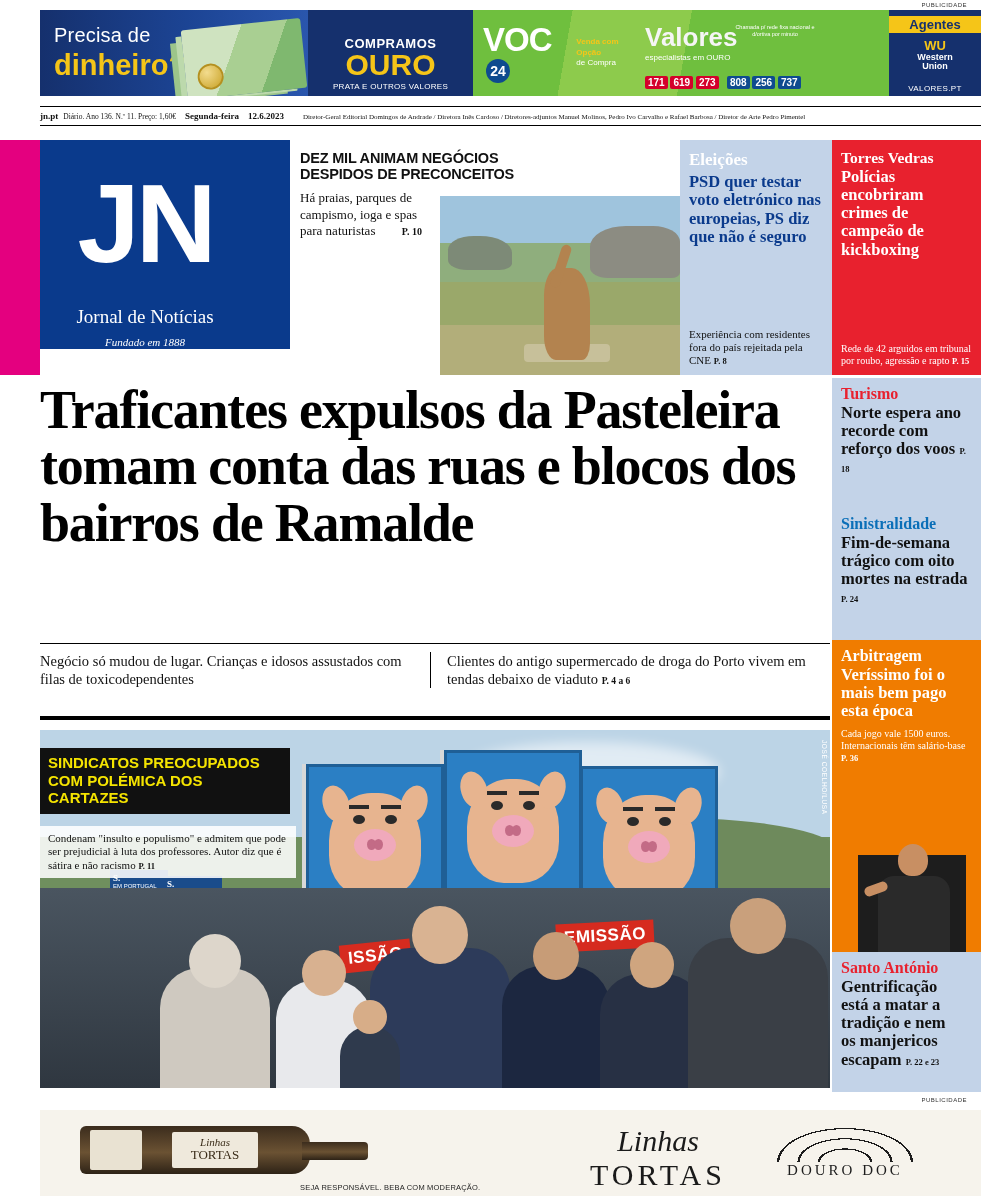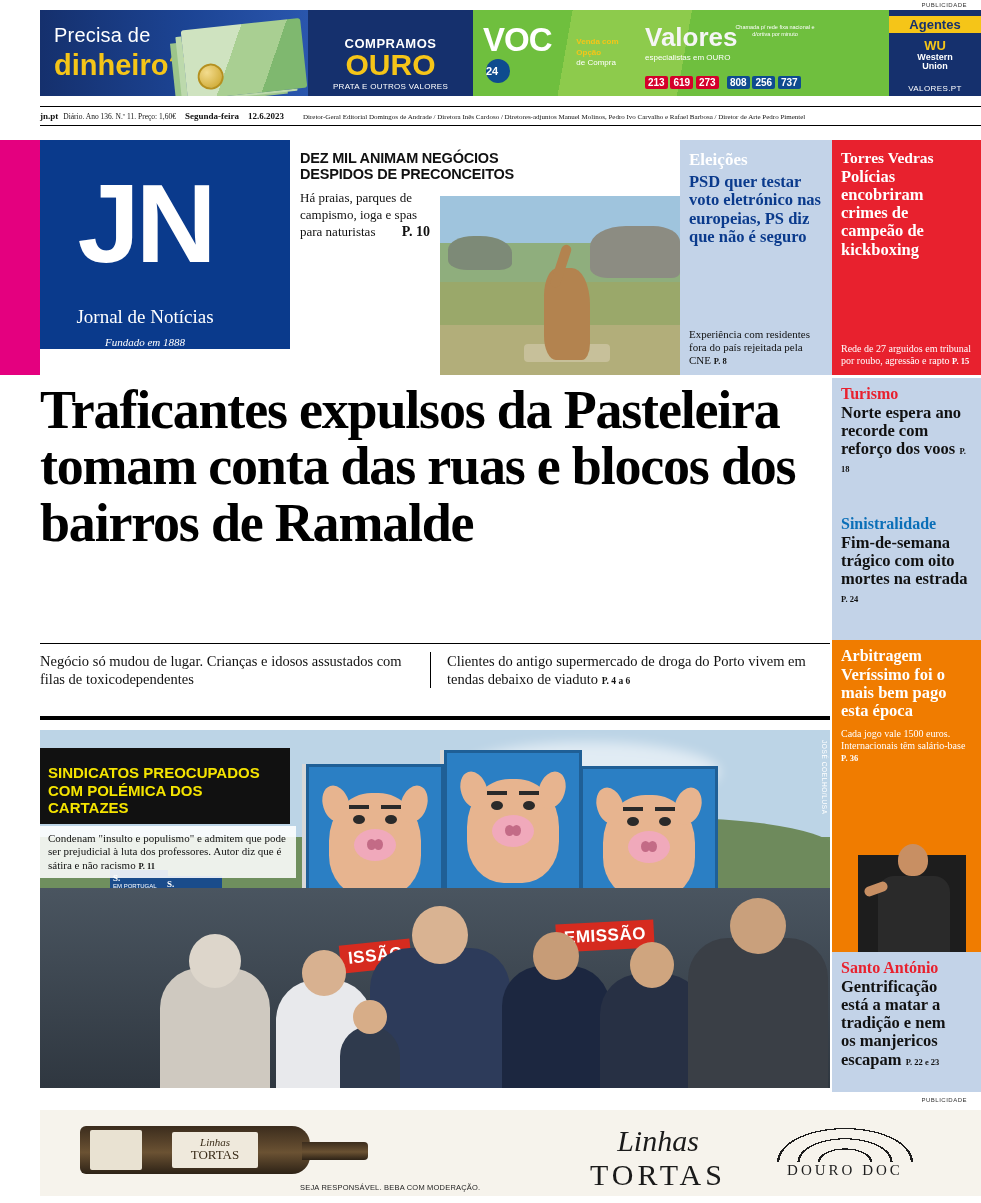--- a/index.html
+++ b/index.html
@@ -70,21 +70,21 @@
   .ad-ouro .c3 { font-size: 8px; letter-spacing: .3px; margin-top: 2px; }
   .ad-voc {
     flex: 1; background: linear-gradient(100deg,#6fbf3e 0 55%, #8dcb4c 55% 100%);
     color: #fff; font-family: "Liberation Sans", sans-serif;
     display: flex; align-items: center; padding-left: 10px;
   }
   .ad-voc .vbig { font-size: 33px; font-weight: bold; letter-spacing: -1px; }
   .ad-voc .v24 {
     display: inline-block; background: #0e4b8f; color: #fff;
     border-radius: 50%; width: 24px; height: 24px; line-height: 24px;
-    font-size: 11px; font-weight: bold; margin-left: 3px;
+    text-align: center; font-size: 14px; font-weight: bold; margin-left: 3px;
     vertical-align: 6px;
   }
   .ad-voc .vsub { font-size: 8px; line-height: 1.3; margin-left: 7px; }
   .ad-voc .vsub b { color: #f5c518; }
   .ad-val {
     width: 250px; background: linear-gradient(100deg,#8dcb4c 0 20%, #6fbf3e 20% 100%);
     color: #fff; font-family: "Liberation Sans", sans-serif;
     position: relative; padding: 12px 0 0 6px;
   }
   .ad-val .t1 { font-size: 26px; font-weight: bold; color: #f5f5f5; }
@@ -141,21 +141,21 @@
     background: #fff; overflow: hidden;
   }
   .nat-title {
     font-family: "Liberation Sans", sans-serif;
     font-weight: bold; font-size: 14.5px; line-height: 1.12;
     color: #111; padding: 10px 10px 0 10px; letter-spacing: -.2px;
   }
   .nat-lead {
     font-size: 13px; line-height: 1.24; color: #111; padding: 8px 10px 0 10px; width: 150px;
   }
-  .nat-lead b { font-size: 14px; padding-left: 23px; }
+  .nat-lead b { font-size: 10px; padding-left: 23px; }
   .nat-photo {
     position: absolute; left: 150px; top: 56px; width: 240px; height: 179px;
     background:
       radial-gradient(circle at 52% 72%, #b98a5c 0 6%, rgba(185,138,92,0) 7%),
       linear-gradient(#9fc4dd 0 26%, #8fae7d 26% 48%, #9aa86a 48% 72%, #b2ae7a 72% 100%);
     overflow: hidden;
   }
   .nat-photo .rock {
     position: absolute; left: 150px; top: 30px; width: 90px; height: 52px;
     background: #8c8c82; border-radius: 40% 30% 10% 20%;
@@ -347,21 +347,21 @@
   .protest-credit {
     position: absolute; right: 2px; top: 10px;
     font-family: "Liberation Sans", sans-serif;
     font-size: 6.5px; color: #fff;
     writing-mode: vertical-rl; letter-spacing: .6px;
   }
   .sind-badge {
     position: absolute; left: 0; top: 18px; width: 250px;
     background: #111; color: #f5e400;
     font-family: "Liberation Sans", sans-serif; font-weight: bold;
-    font-size: 15px; line-height: 1.18; padding: 16px 8px 7px 8px;
+    font-size: 15px; line-height: 1.18; padding: 6px 8px 7px 8px;
   }
   .sind-sub {
     position: absolute; left: 0; top: 96px; width: 256px;
     background: rgba(255,255,255,.88); color: #111;
     font-size: 11px; line-height: 1.22; padding: 6px 8px;
   }
   .sind-sub b { font-size: 8.5px; }
 
   
   .pub-label-bottom {
@@ -449,21 +449,21 @@
       <div class="vsub">
         <b>Venda com Opção</b><br>
         <span>de Compra</span>
       </div>
     </div>
     <div class="ad-val">
       <div class="t1">Valores</div>
       <div class="t2">especialistas em OURO</div>
       <div class="chamada">Chamada p/ rede fixa nacional e d/ortiva por minuto</div>
       <div class="phone">
-        <span class="red">213</span>
+        <span class="red">171</span>
         <span class="red">619</span>
         <span class="red">273</span>
         &nbsp;
         <span class="blue">808</span>
         <span class="blue">256</span>
         <span class="blue">737</span>
       </div>
     </div>
     <div class="ad-right">
       <div class="ag">Agentes</div>
@@ -515,21 +515,21 @@
     <div class="ele-sub">
       <span>Experiência com residentes fora do país rejeitada pela CNE</span>
       <b>P. 8</b>
     </div>
   </div>
 
   <div class="tv-box">
     <div class="tv-kicker">Torres Vedras</div>
     <div class="tv-head">Polícias encobriram crimes de campeão de kickboxing</div>
     <div class="tv-sub">
-      <span>Rede de 27 arguidos em tribunal por roubo, agressão e rapto</span>
+      <span>Rede de 42 arguidos em tribunal por roubo, agressão e rapto</span>
       <b>P. 15</b>
     </div>
   </div>
 
   <div class="main-head">Traficantes expulsos da Pasteleira tomam conta das ruas e blocos dos bairros de Ramalde</div>
   <div class="main-rule"></div>
   <div class="main-sub">
     <div class="col c1">Negócio só mudou de lugar. Crianças e idosos assustados com filas de toxicodependentes</div>
     <div class="col c2">
       <span>Clientes do antigo supermercado de droga do Porto vivem em tendas debaixo de viaduto</span>

